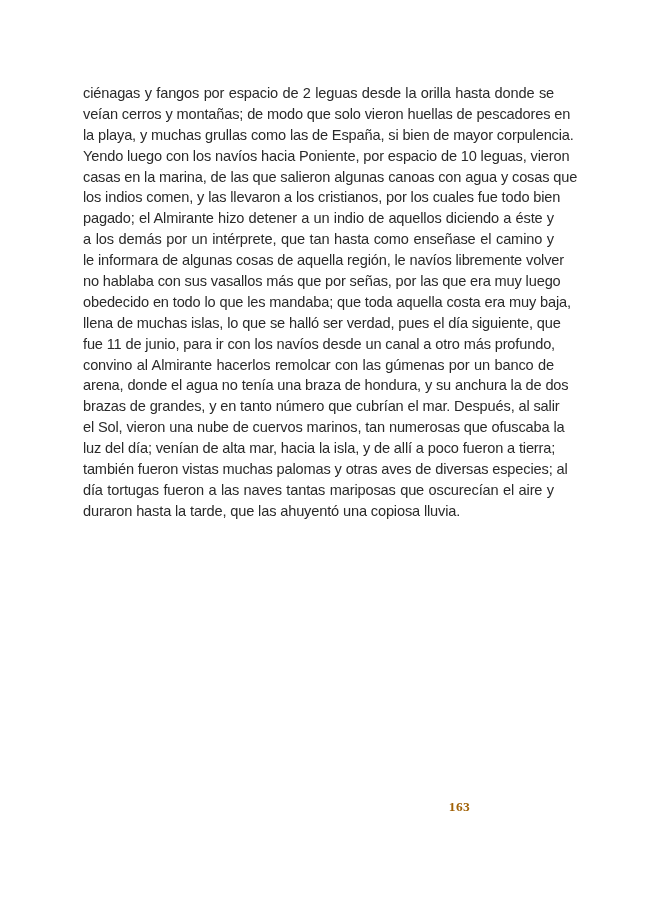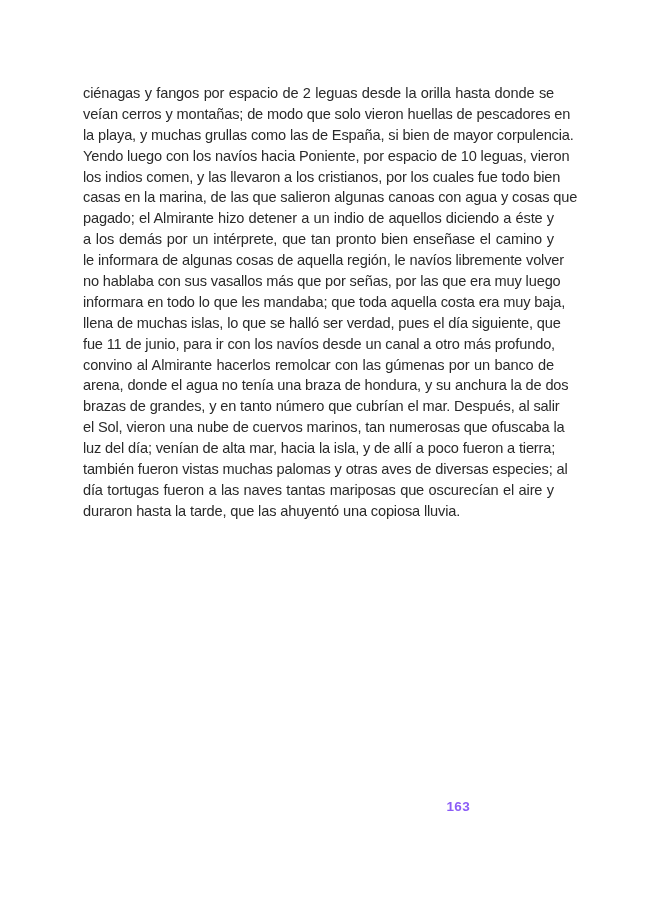--- a/index.html
+++ b/index.html
@@ -41,43 +41,43 @@
       white-space: nowrap;
       height: 20.9px;
     }
     .line.last {
       text-align-last: left;
     }
     .page-number {
       position: absolute;
       right: 96px;
       top: 799px;
-      font-family: Liberation Sans, sans-serif;
+      font-family: Liberation Serif, serif;
       font-weight: bold;
       font-size: 13.5px;
-      color: #8b5cf6;
+      color: #a16207;
       letter-spacing: 0.3px;
     }
   </style>
 </head>
 <body>
 
 <div class="page">
   <div class="body-text">
     <span class="line">ciénagas y fangos por espacio de 2 leguas desde la orilla hasta donde se</span>
     <span class="line">veían cerros y montañas; de modo que solo vieron huellas de pescadores en</span>
     <span class="line">la playa, y muchas grullas como las de España, si bien de mayor corpulencia.</span>
     <span class="line">Yendo luego con los navíos hacia Poniente, por espacio de 10 leguas, vieron</span>
+    <span class="line">casas en la marina, de las que salieron algunas canoas con agua y cosas que</span>
     <span class="line">los indios comen, y las llevaron a los cristianos, por los cuales fue todo bien</span>
-    <span class="line">casas en la marina, de las que salieron algunas canoas con agua y cosas que</span>
     <span class="line">pagado; el Almirante hizo detener a un indio de aquellos diciendo a éste y</span>
-    <span class="line">a los demás por un intérprete, que tan pronto bien enseñase el camino y</span>
+    <span class="line">a los demás por un intérprete, que tan hasta como enseñase el camino y</span>
     <span class="line">le informara de algunas cosas de aquella región, le navíos libremente volver</span>
     <span class="line">no hablaba con sus vasallos más que por señas, por las que era muy luego</span>
-    <span class="line">informara en todo lo que les mandaba; que toda aquella costa era muy baja,</span>
+    <span class="line">obedecido en todo lo que les mandaba; que toda aquella costa era muy baja,</span>
     <span class="line">llena de muchas islas, lo que se halló ser verdad, pues el día siguiente, que</span>
     <span class="line">fue 11 de junio, para ir con los navíos desde un canal a otro más profundo,</span>
     <span class="line">convino al Almirante hacerlos remolcar con las gúmenas por un banco de</span>
     <span class="line">arena, donde el agua no tenía una braza de hondura, y su anchura la de dos</span>
     <span class="line">brazas de grandes, y en tanto número que cubrían el mar. Después, al salir</span>
     <span class="line">el Sol, vieron una nube de cuervos marinos, tan numerosas que ofuscaba la</span>
     <span class="line">luz del día; venían de alta mar, hacia la isla, y de allí a poco fueron a tierra;</span>
     <span class="line">también fueron vistas muchas palomas y otras aves de diversas especies; al</span>
     <span class="line">día tortugas fueron a las naves tantas mariposas que oscurecían el aire y</span>
     <span class="line last">duraron hasta la tarde, que las ahuyentó una copiosa lluvia.</span>

